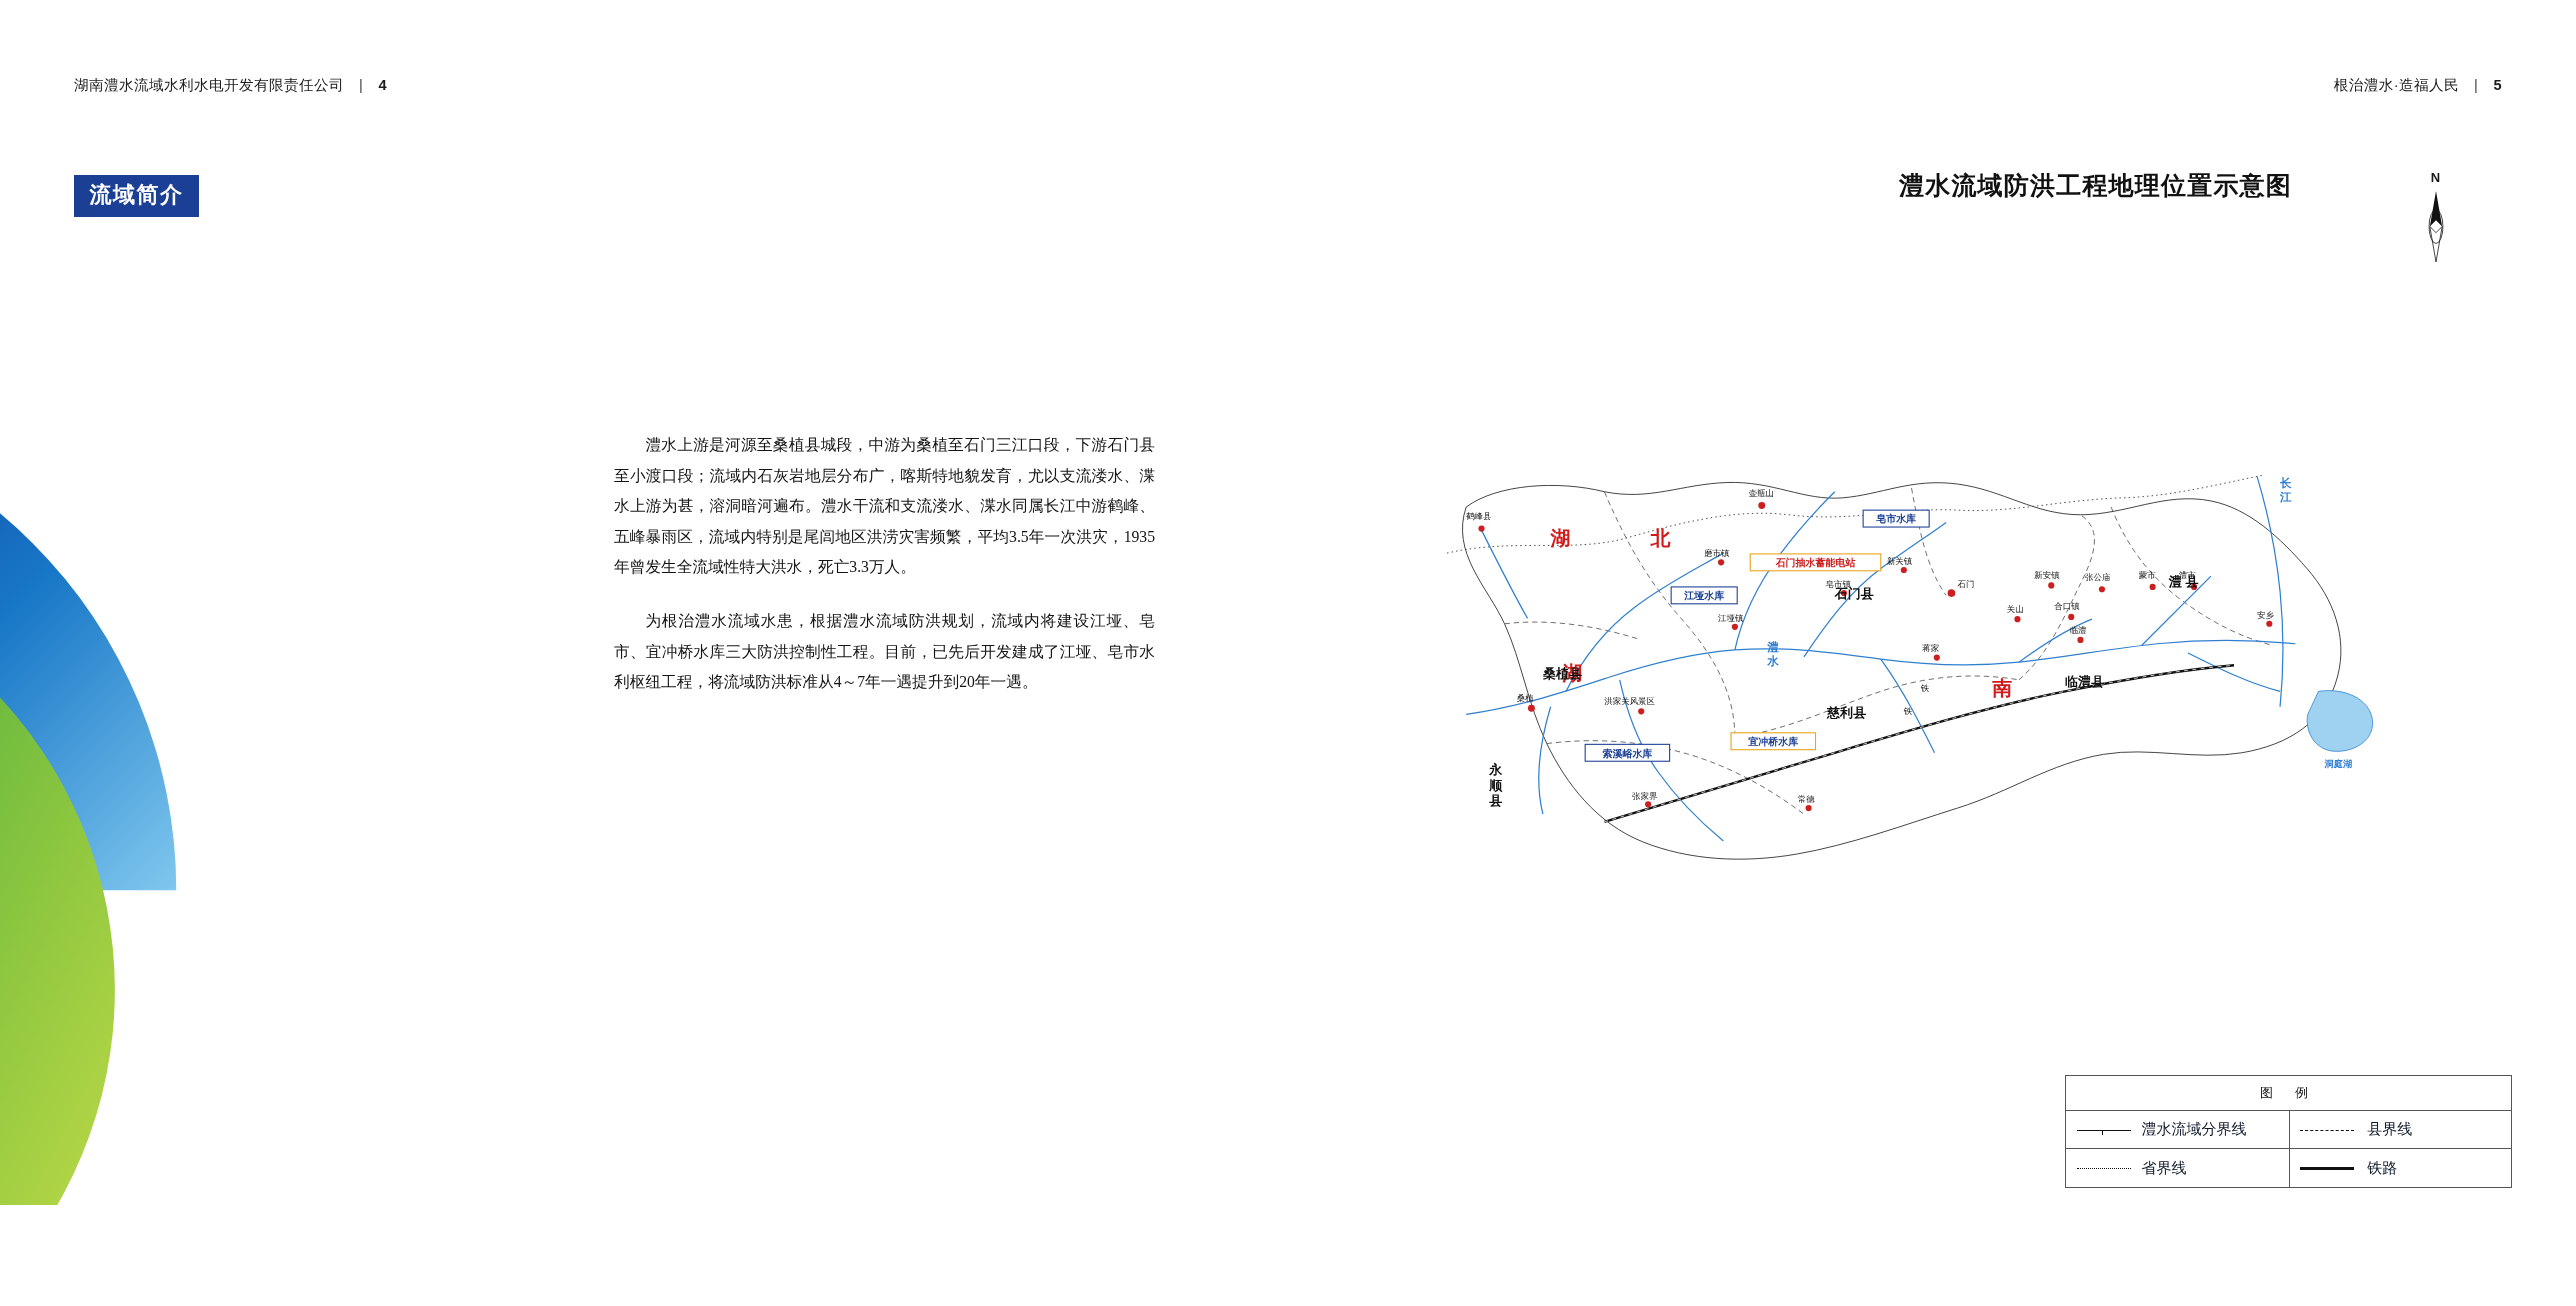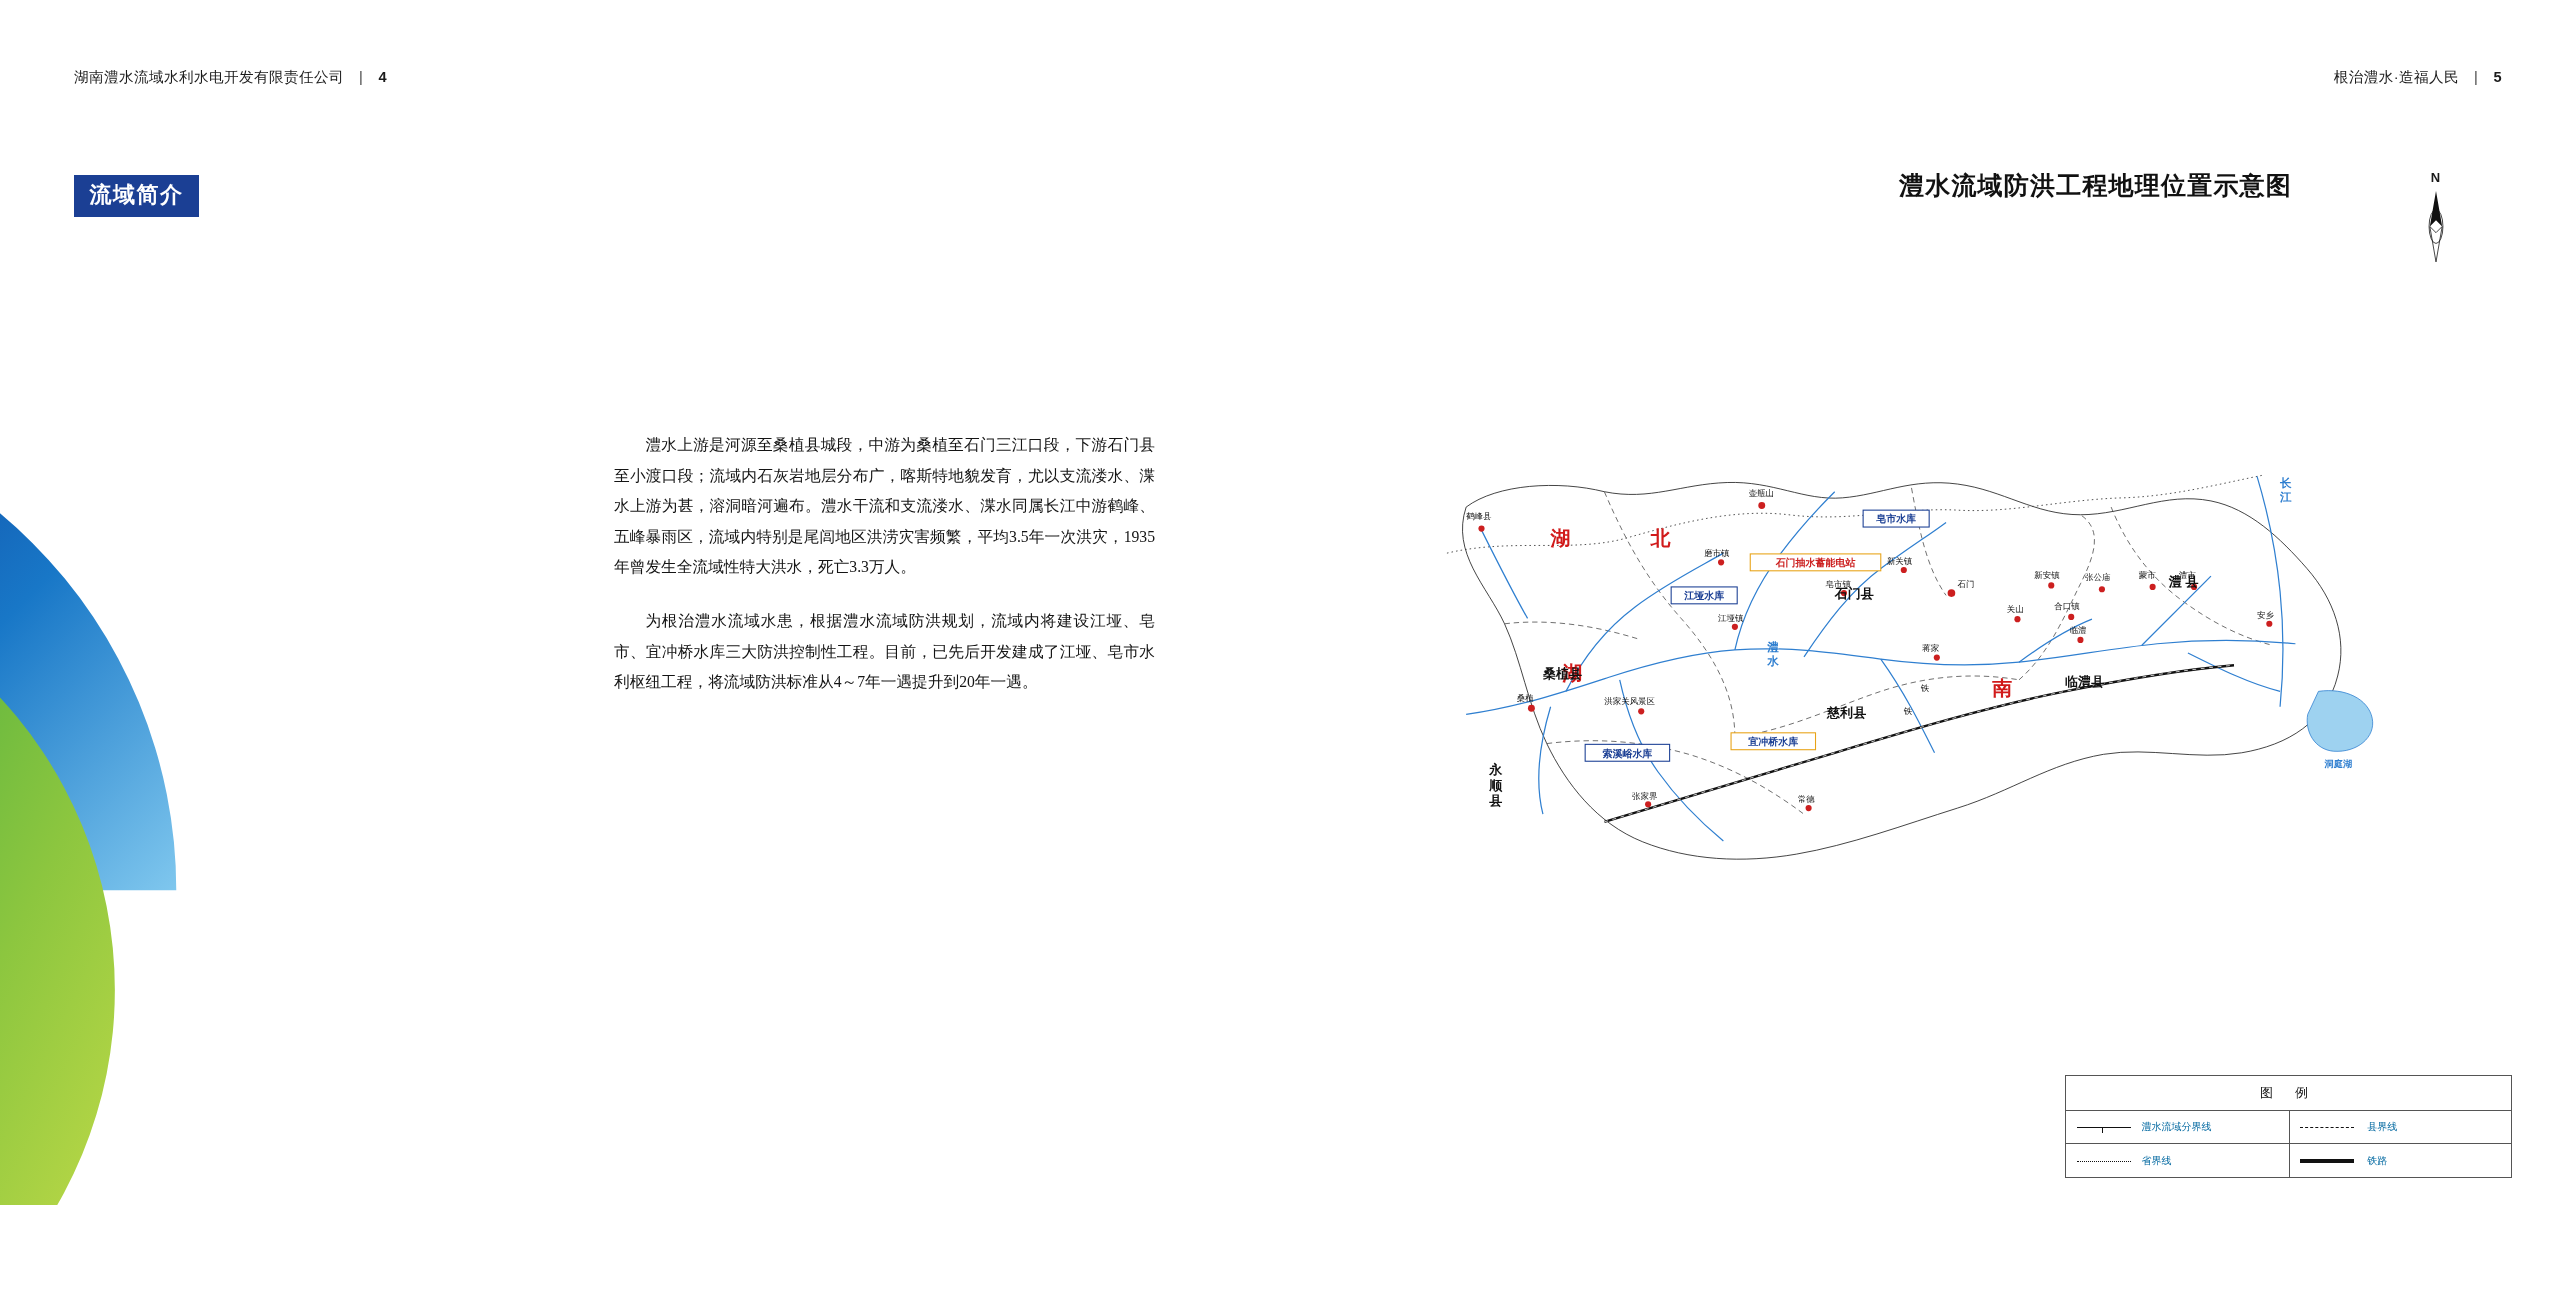--- a/index.html
+++ b/index.html
@@ -14,21 +14,21 @@
   .spread {
     position: relative;
     width: 2576px;
     height: 1306px;
     background: #ffffff;
     overflow: hidden;
   }
   
   .page-header {
     position: absolute;
-    top: 68px;
+    top: 76px;
     font-size: 14.6px;
     letter-spacing: 0.4px;
     color: #1b1b1b;
     white-space: nowrap;
   }
   .page-header.left { left: 74px; }
   .page-header.right { right: 74px; text-align: center; }
   .page-header .sep {
     display: inline-block;
     margin: 0 10.7px;
@@ -139,21 +139,21 @@
   .legend .lg-cell {
     flex: 1 1 50%;
     display: flex;
     align-items: center;
     gap: 10.7px;
     padding: 9.2px 10.7px;
     box-sizing: border-box;
   }
   .legend .lg-cell + .lg-cell { border-left: 0.8px solid #555; gap: 13px; }
   .legend .sym { width: 54px; height: 9.2px; position: relative; flex: 0 0 54px; }
-  .legend .lab { font-size: 10px; color: #0369a1; white-space: nowrap; }
+  .legend .lab { font-size: 15px; color: #0f172a; white-space: nowrap; }
 
   .sym-basin::before {
     content: "";
     position: absolute; left: 0; top: 4.6px; width: 54px; height: 0;
     border-top: 1.2px solid #111;
   }
   .sym-basin::after {
     content: "";
     position: absolute; left: 25px; top: 4.6px; width: 0; height: 5.4px;
     border-left: 1.2px solid #111;

